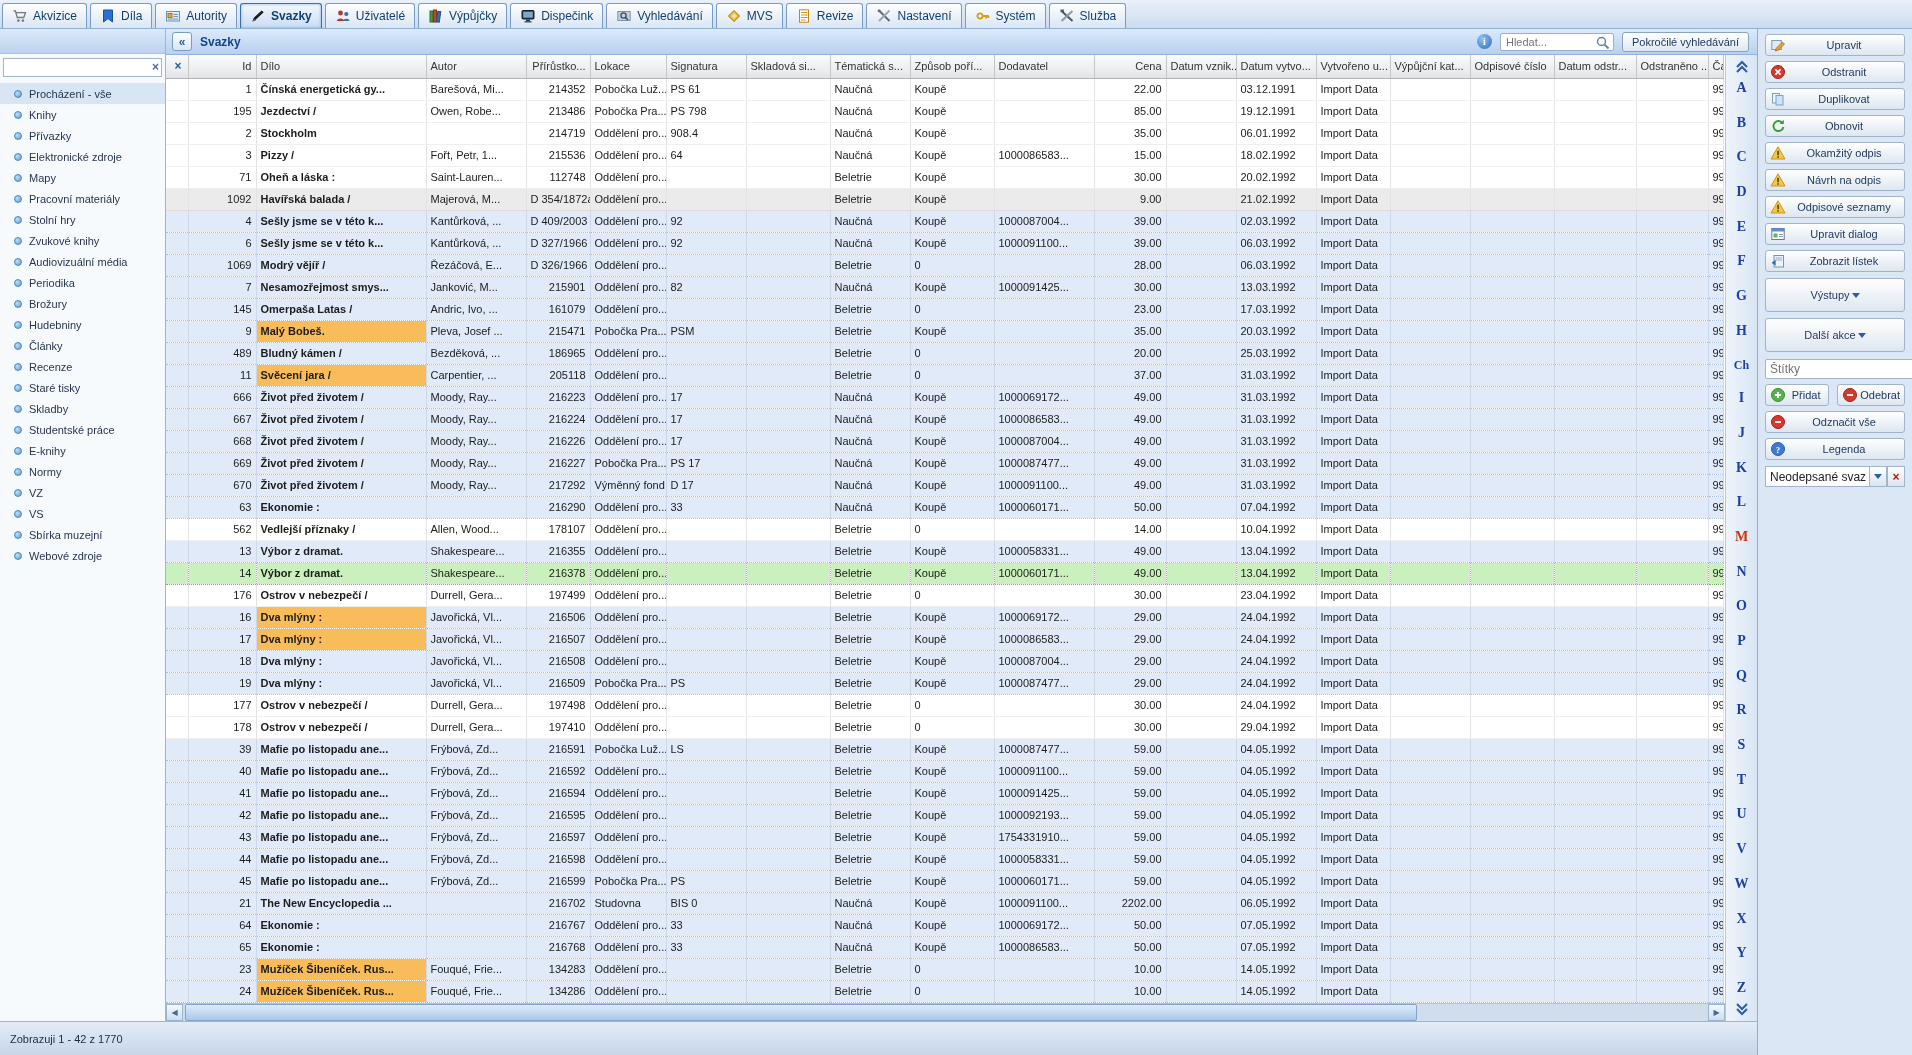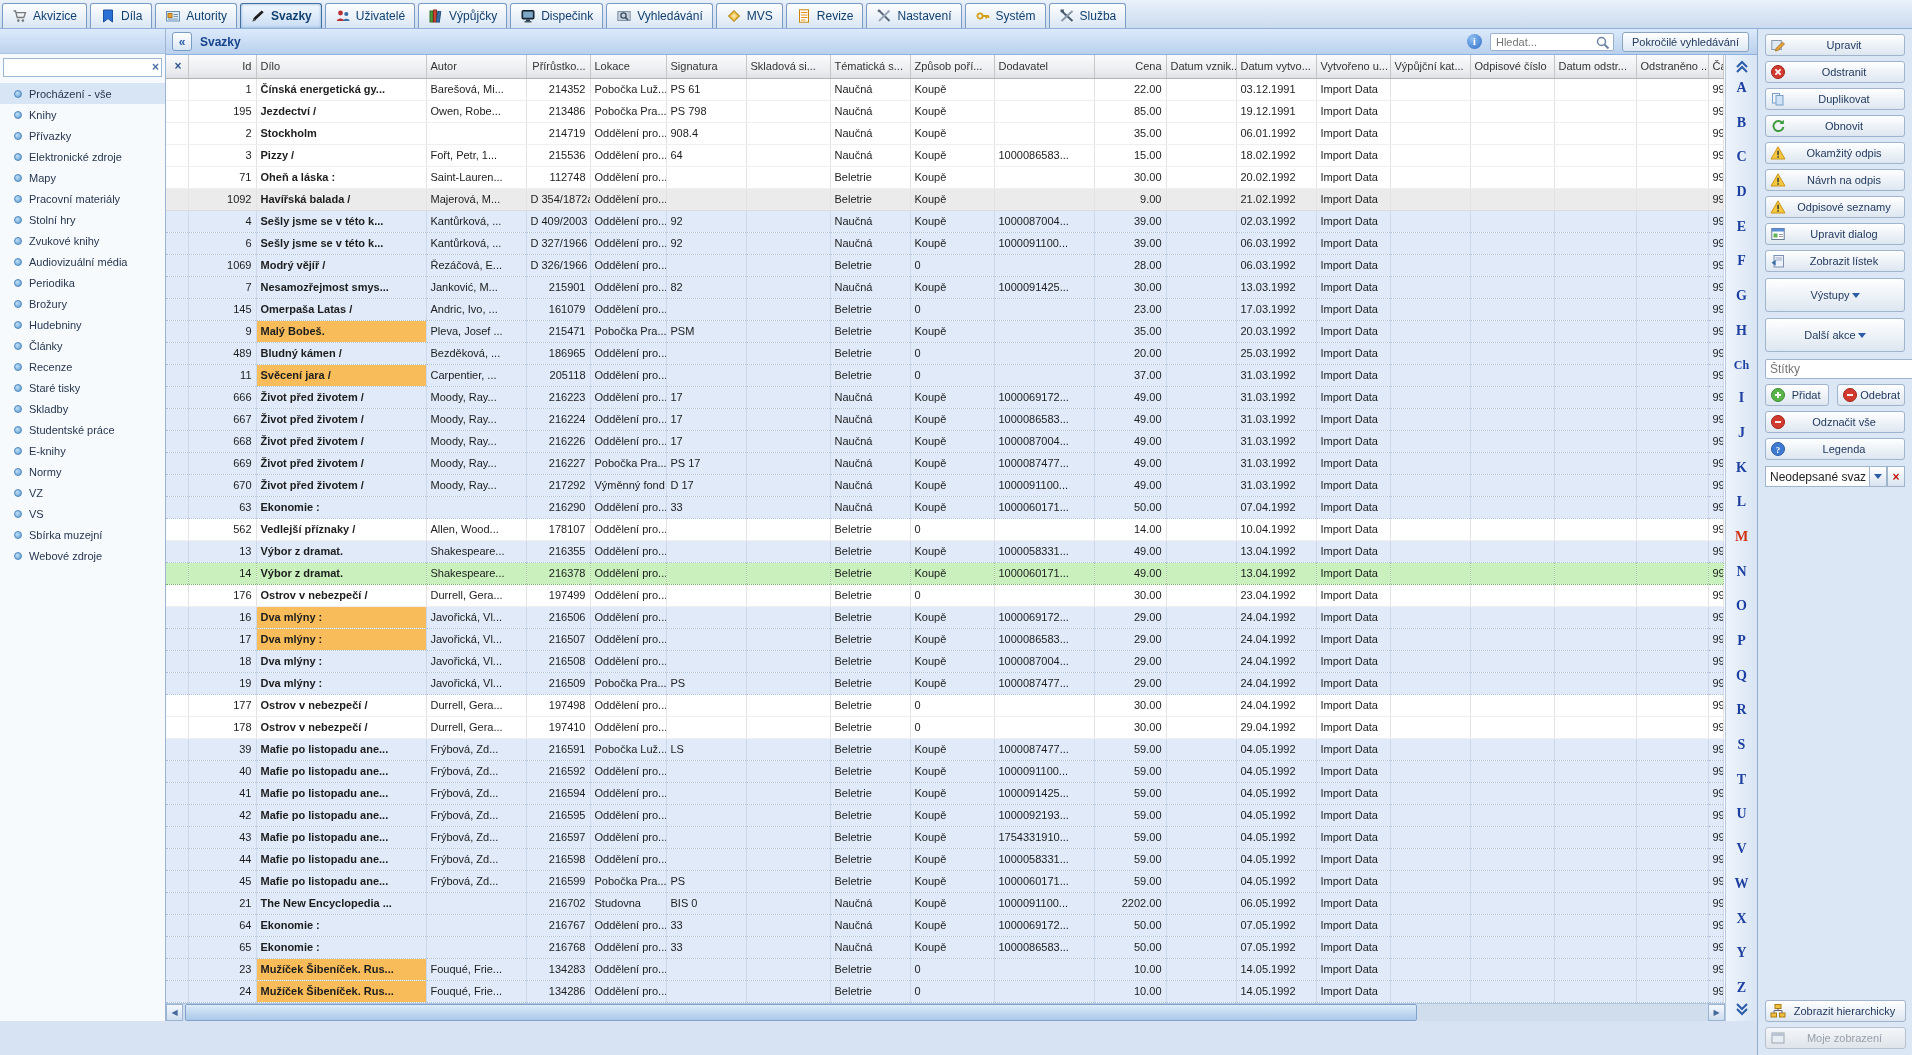--- a/index.html
+++ b/index.html
@@ -39,21 +39,21 @@
     display:flex;align-items:center;padding:0 6px;gap:8px;}
   .collapse{width:18px;height:17px;border:1px solid #7a9cc4;border-radius:3px;
     background:linear-gradient(#fff,#d9e6f4);color:#2a5ca8;font-weight:bold;
     display:inline-flex;align-items:center;justify-content:center;cursor:pointer;font-size:12px;}
   .ptitle{color:#15428b;font-weight:bold;font-size:12px;}
   .spacer{flex:1;}
   .info{width:15px;height:15px;border-radius:50%;background:radial-gradient(circle at 35% 30%,#8fc0f2,#2f6cc4);
     color:#fff;font-weight:bold;font-size:10px;display:inline-flex;align-items:center;justify-content:center;
     font-family:"Liberation Serif",serif;cursor:pointer;}
   .search{position:relative;display:inline-block;}
-  .search input{width:124px;height:18px;border:1px solid #9ab0cc;border-radius:2px;box-sizing:border-box;
+  .search input{width:114px;height:18px;border:1px solid #9ab0cc;border-radius:2px;box-sizing:border-box;
     padding:0 18px 0 5px;font-family:"Liberation Sans",sans-serif;font-size:11px;color:#444;}
   .search .mag{position:absolute;right:3px;top:2px;}
   .adv{height:20px;border:1px solid #8aa4c0;border-radius:3px;background:linear-gradient(#ffffff,#dde8f3);
     color:#223a5e;font-size:11px;padding:0 9px;cursor:pointer;font-family:"Liberation Sans",sans-serif;margin-right:2px;}
 
   
   .tablewrap{position:absolute;left:166px;top:55px;width:1559px;height:948px;overflow:hidden;
     background:#fff;}
   table{border-collapse:collapse;table-layout:fixed;width:1557px;}
   th{height:23px;background:linear-gradient(#fbfbfc,#e9ebee 75%,#dfe2e6);
@@ -1401,20 +1401,23 @@
         </svg>
     </div>
   </div>
 
   <div class="hscroll">
     <div class="hs-btn">◀</div>
     <div class="hs-thumb"></div>
     <div class="hs-btn" style="margin-left:auto;">▶</div>
   </div>
 
+  <div class="statusbar">
+    <span>Zobrazuji 1 - 42 z 1770</span>
+  </div>
 
   <div class="rightpanel">
     <div>
         <div class="rp-btn">
           <span class="ic">
             <svg viewBox="0 0 16 16">
               <rect x="1.8" y="3.5" width="9.5" height="9" fill="#dfe9f4" stroke="#8899aa"></rect>
               <path d="M6 11.5l6.5-6.3 2 1.9-6.6 6.3-2.6.6z" fill="#e8a33d" stroke="#a06a18" stroke-width="0.8"></path>
             </svg>
           </span>
@@ -1554,37 +1557,15 @@
     </div>
 
     <div class="rp-filter">
       <span class="rp-filter-val">Neodepsané svaz</span>
       <span class="rp-filter-btn">
           <i class="caret"></i>
         </span>
       <span class="rp-filter-btn rp-filter-x">×</span>
     </div>
 
-    <div class="rp-bottom">
-      <div class="rp-btn">
-        <span class="ic">
-            <svg viewBox="0 0 16 16">
-              <rect x="5" y="1.5" width="6" height="4" fill="#f0c040" stroke="#a87c10"></rect>
-              <rect x="1" y="10" width="5.5" height="4" fill="#f0c040" stroke="#a87c10"></rect>
-              <rect x="9.5" y="10" width="5.5" height="4" fill="#f0c040" stroke="#a87c10"></rect>
-              <path d="M8 5.5v2M4 10V7.5h8V10" fill="none" stroke="#667" stroke-width="1"></path>
-            </svg>
-          </span>
-        <span class="lbl">Zobrazit hierarchicky</span>
-      </div>
-      <div class="rp-btn disabled">
-        <span class="ic">
-            <svg viewBox="0 0 16 16">
-              <rect x="2" y="3" width="12" height="10" fill="#e8edf3" stroke="#9aa6b4"></rect>
-              <rect x="2" y="3" width="12" height="3" fill="#b9c4d2"></rect>
-            </svg>
-          </span>
-        <span class="lbl">Moje zobrazení</span>
-      </div>
-    </div>
   </div>
 
 </div>
 
 </body></html>

